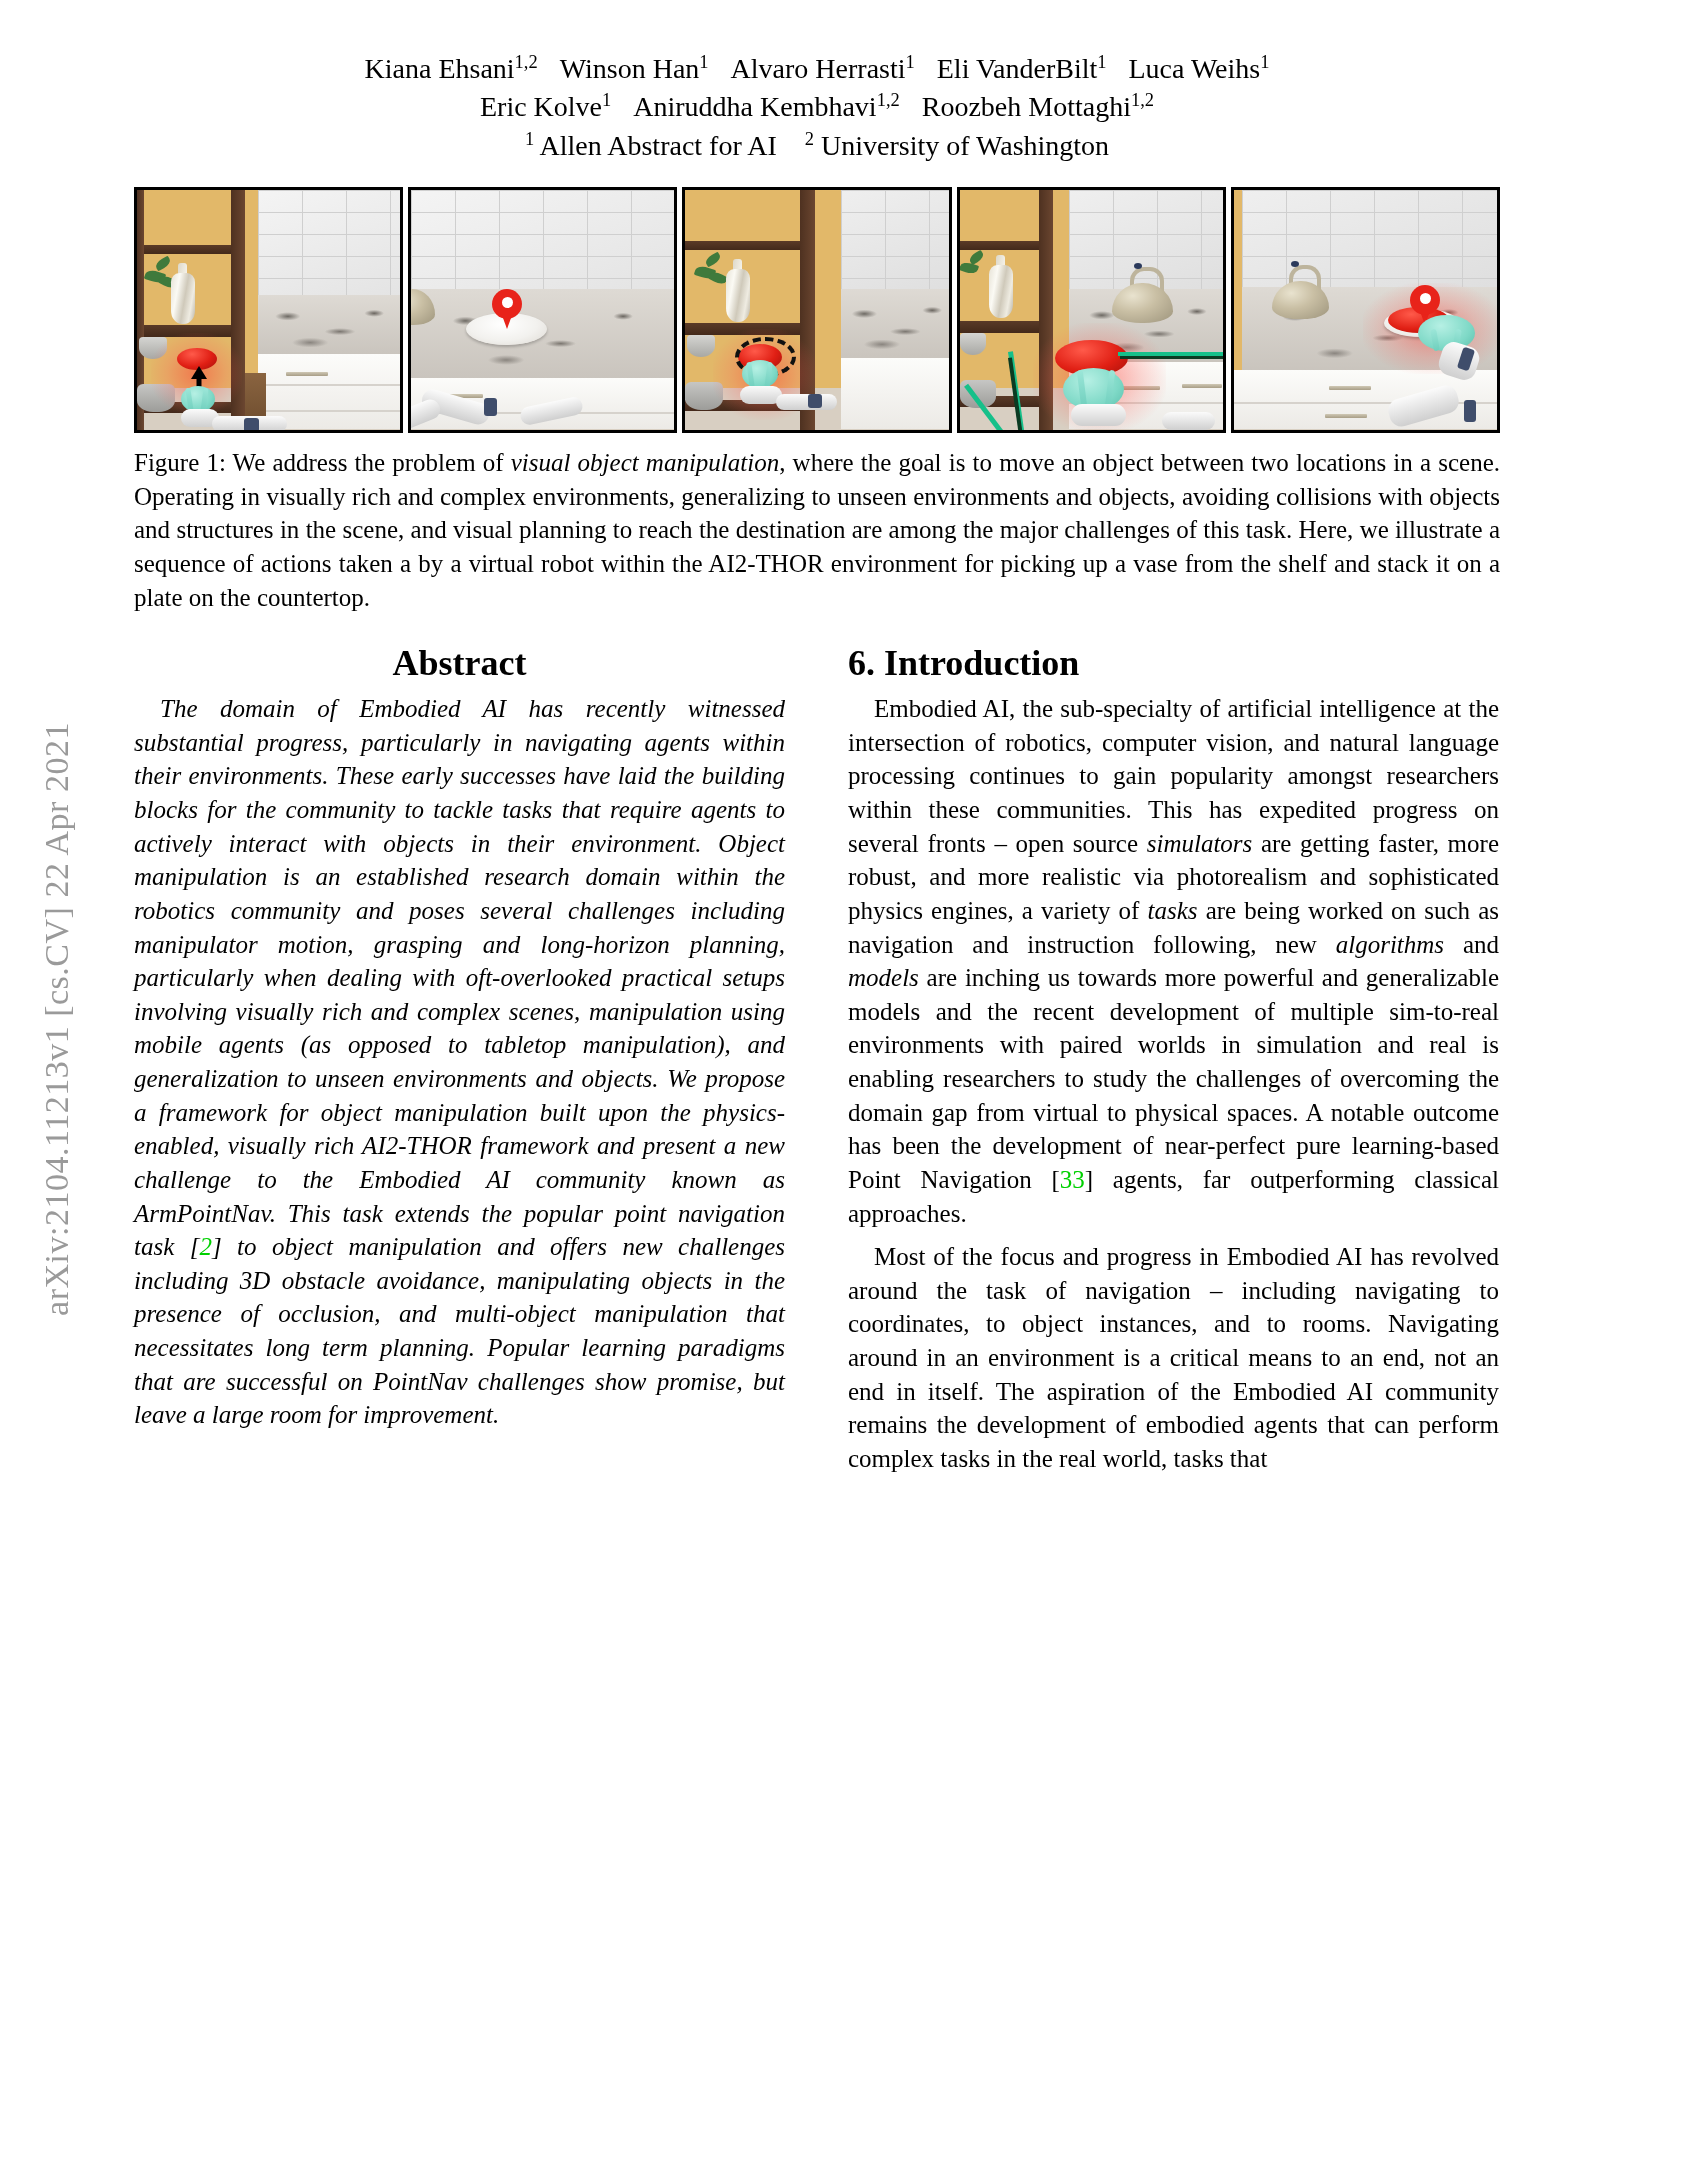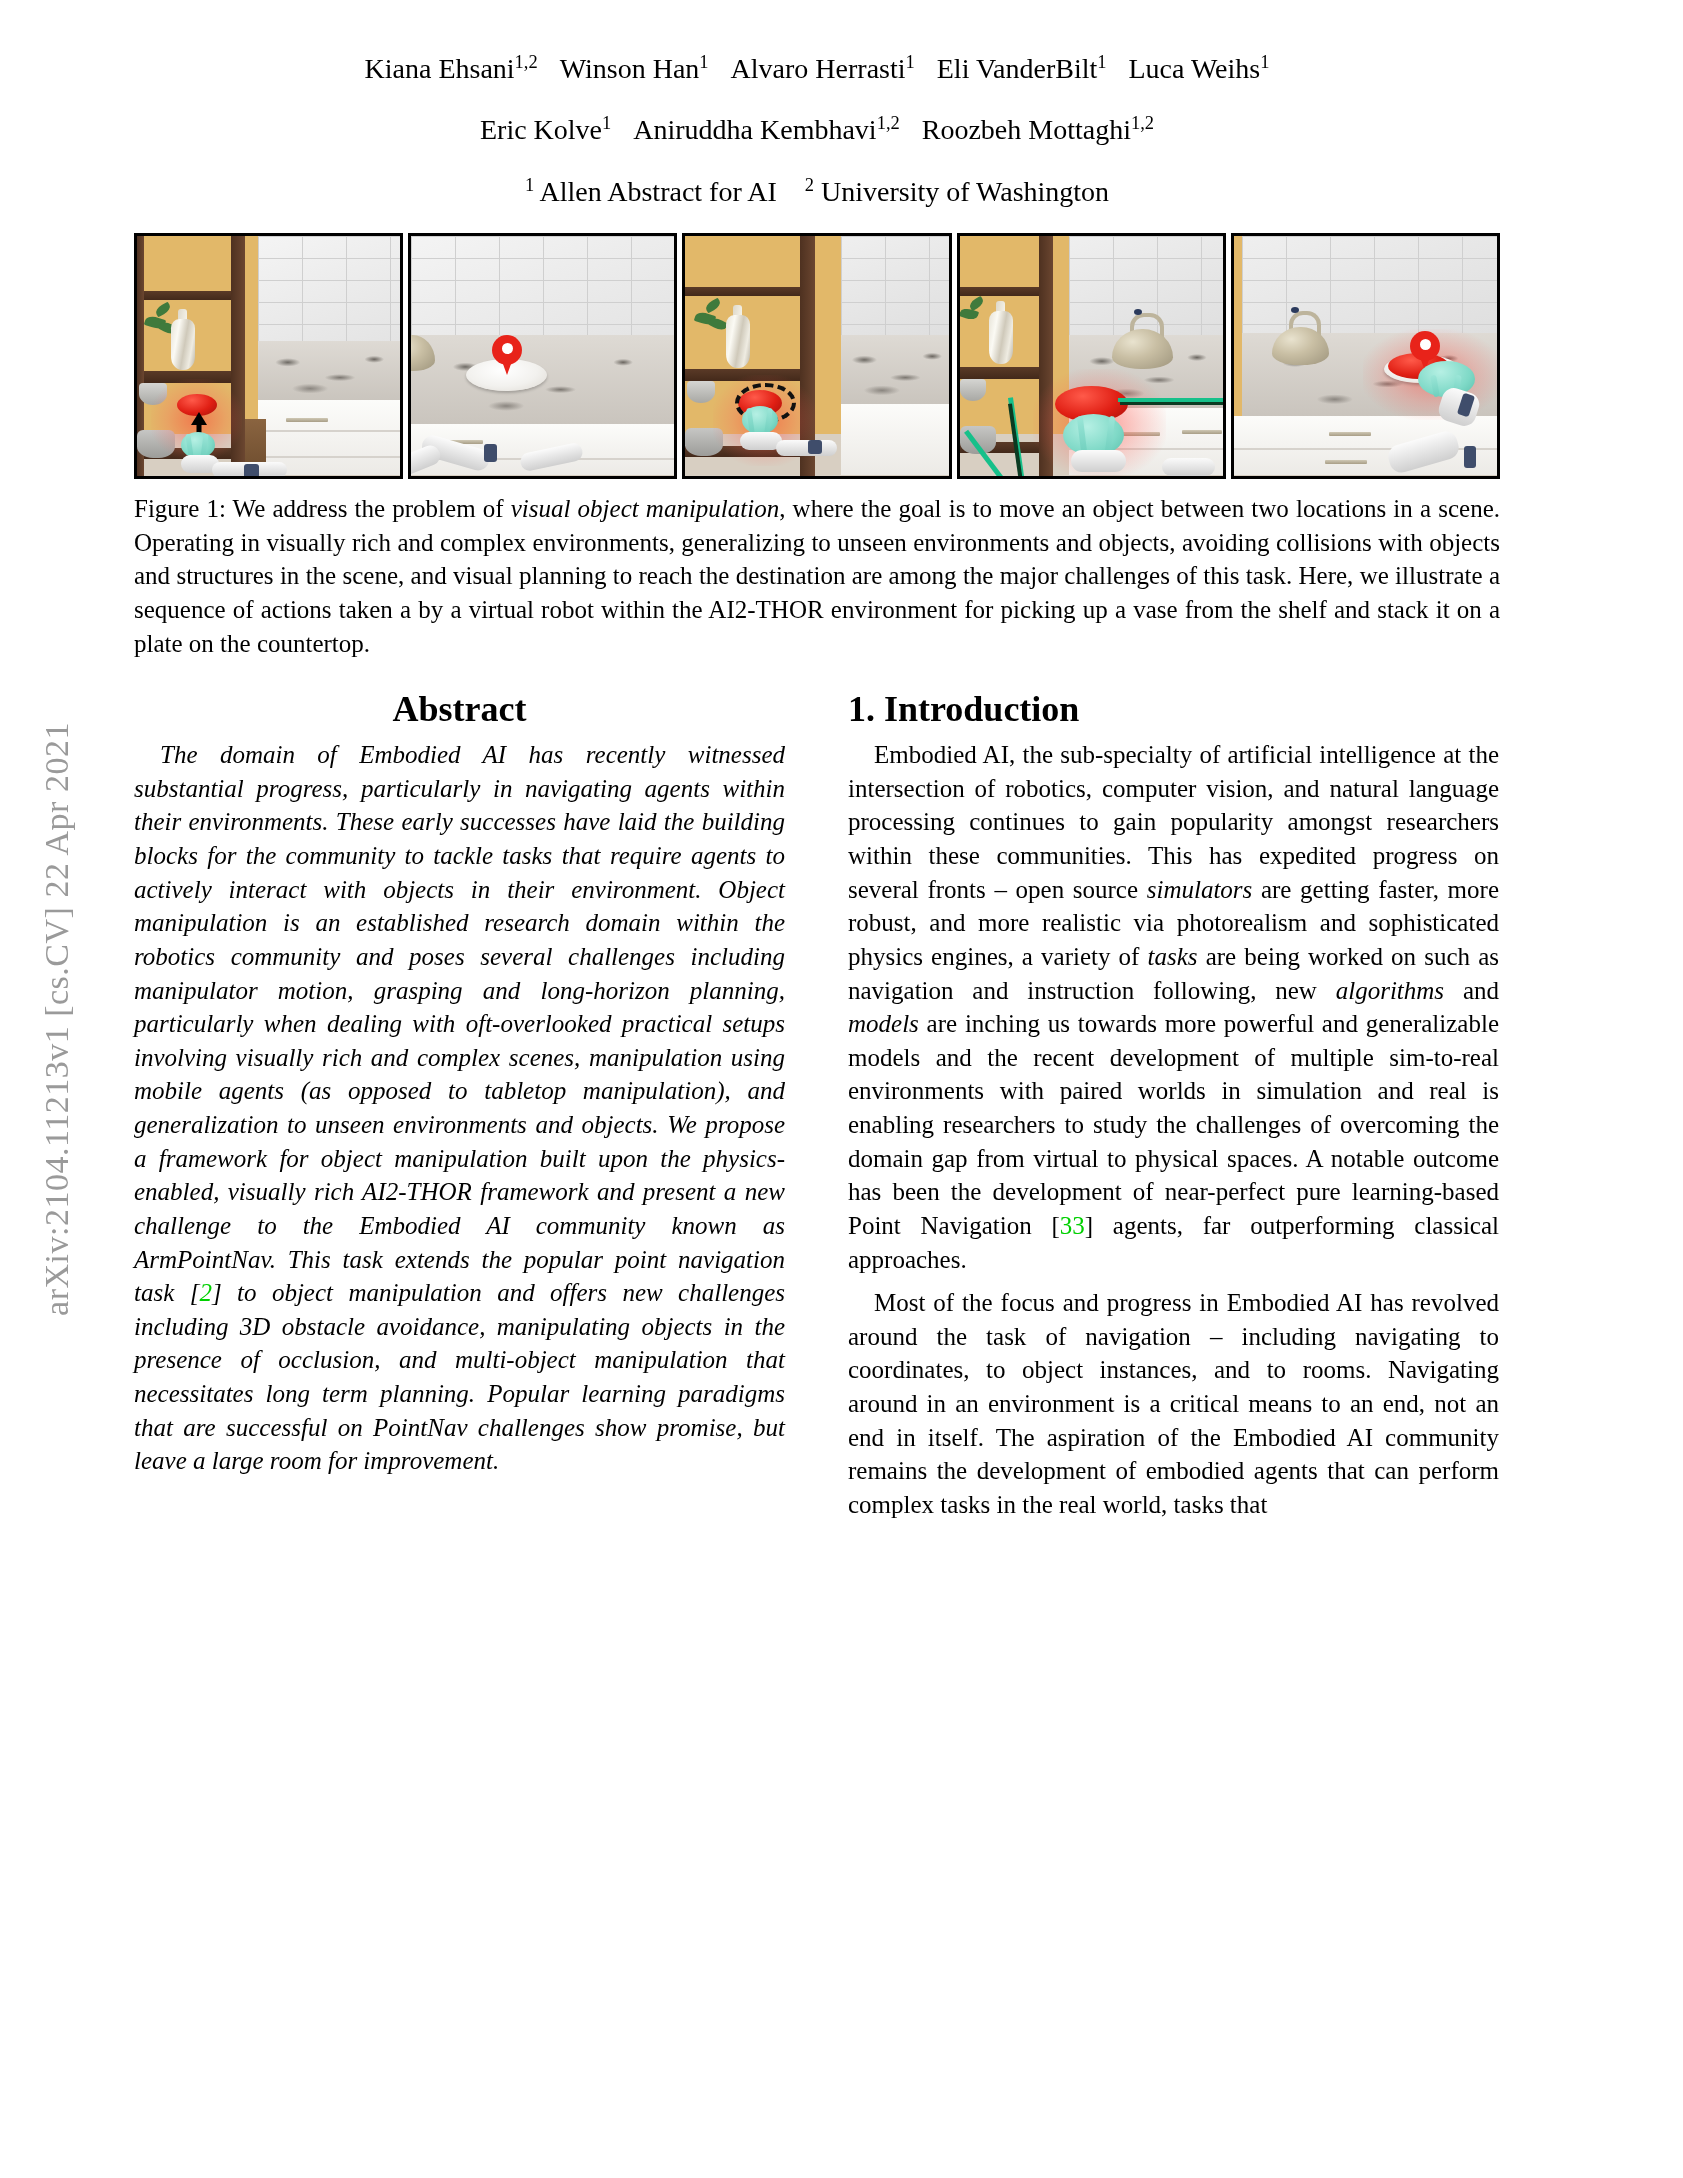--- a/index.html
+++ b/index.html
@@ -40,21 +40,21 @@
     font-size:35px;
     font-weight:bold;
     letter-spacing:0.1px;
   }
   .authors{
     text-align:center;
     font-size:28px;
     line-height:1.37;
     margin-top:50px;
   }
-  .authors .row{white-space:nowrap;margin-top:23px;}
+  .authors .row{white-space:nowrap;}
   .authors .nm{margin:0 11px;}
   sup{font-size:.66em; vertical-align:super; line-height:0;}
   .affil{font-size:28px;}
   .affil .a2{margin-left:28px;}
   #paper-url{
     display:block;
     text-align:center;
     margin-top:8px;
     font-family:"Liberation Mono","DejaVu Sans Mono",monospace;
     font-size:27px;
@@ -426,21 +426,21 @@
     </div>
 
     <div class="columns">
 
       <div class="col">
         <h2 class="sec centered">Abstract</h2>
         <p class="body abs"><span>The domain of Embodied AI has recently witnessed substantial progress, particularly in navigating agents within their environments. These early successes have laid the building blocks for the community to tackle tasks that require agents to actively interact with objects in their environment. Object manipulation is an established research domain within the robotics community and poses several challenges including manipulator motion, grasping and long-horizon planning, particularly when dealing with oft-overlooked practical setups involving visually rich and complex scenes, manipulation using mobile agents (as opposed to tabletop manipulation), and generalization to unseen environments and objects. We propose a framework for object manipulation built upon the physics-enabled, visually rich AI2-THOR framework and present a new challenge to the Embodied AI community known as ArmPointNav. This task extends the popular point navigation task [</span><span class="cite">2</span><span>] to object manipulation and offers new challenges including 3D obstacle avoidance, manipulating objects in the presence of occlusion, and multi-object manipulation that necessitates long term planning. Popular learning paradigms that are successful on PointNav challenges show promise, but leave a large room for improvement.</span></p>
       </div>
 
       <div class="col">
-        <h2 class="sec">1. Introduction</h2>
+        <h2 class="sec">6. Introduction</h2>
         <p class="body"><span>Embodied AI, the sub-specialty of artificial intelligence at the intersection of robotics, computer vision, and natural language processing continues to gain popularity amongst researchers within these communities. This has expedited progress on several fronts – open source </span><em>simulators</em><span> are getting faster, more robust, and more realistic via photorealism and sophisticated physics engines, a variety of </span><em>tasks</em><span> are being worked on such as navigation and instruction following, new </span><em>algorithms</em><span> and </span><em>models</em><span> are inching us towards more powerful and generalizable models and the recent development of multiple sim-to-real environments with paired worlds in simulation and real is enabling researchers to study the challenges of overcoming the domain gap from virtual to physical spaces. A notable outcome has been the development of near-perfect pure learning-based Point Navigation [</span><span class="cite">33</span><span>] agents, far outperforming classical approaches.</span></p>
         <p class="body">Most of the focus and progress in Embodied AI has revolved around the task of navigation – including navigating to coordinates, to object instances, and to rooms. Navigating around in an environment is a critical means to an end, not an end in itself. The aspiration of the Embodied AI community remains the development of embodied agents that can perform complex tasks in the real world, tasks that</p>
       </div>
 
     </div>
 
   </div>
 </div>
 
 

